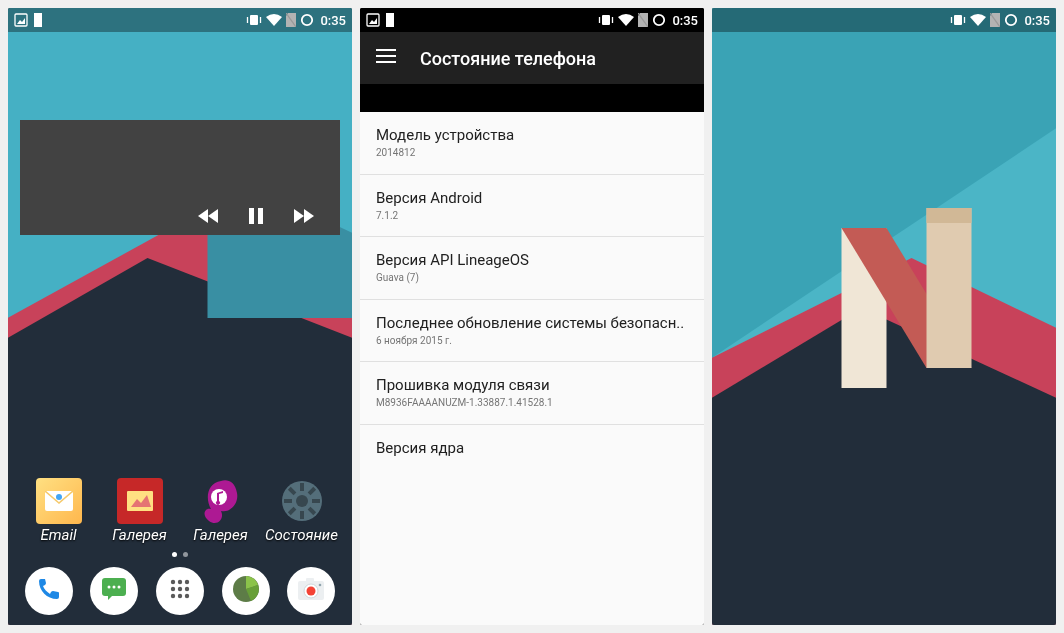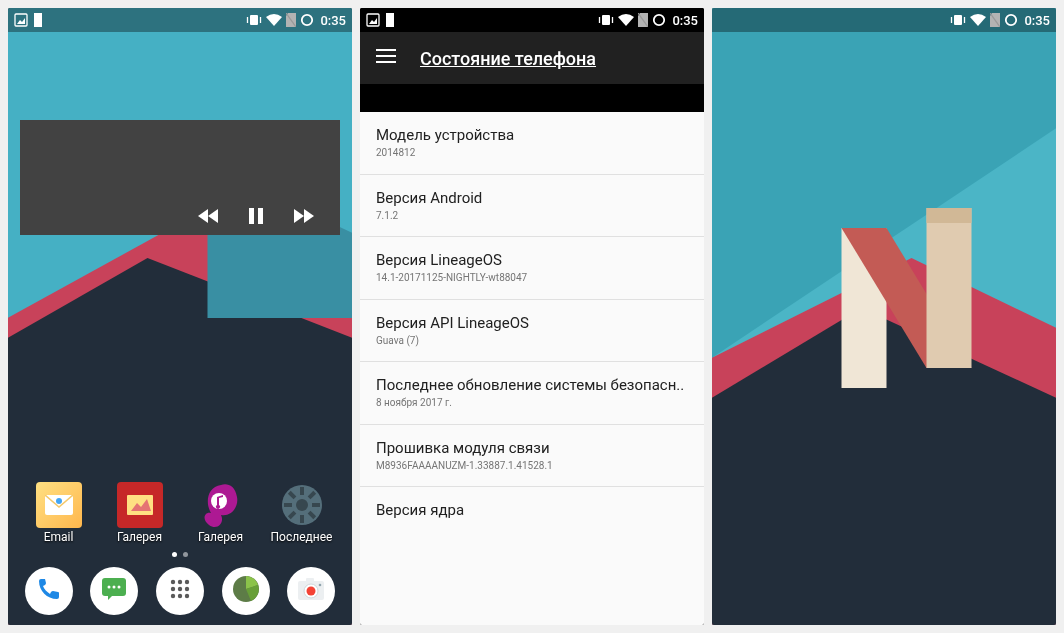--- a/index.html
+++ b/index.html
@@ -87,23 +87,24 @@
   .app-icon .icon-box {
     width: 46px;
     height: 46px;
     border-radius: 4px;
     display: flex;
     align-items: center;
     justify-content: center;
   }
   .app-icon .label {
     color: #fff;
-    font-size: 12px;
+    font-size: 15px;
     text-shadow: 0 1px 2px #000;
     white-space: nowrap;
+    font-style: italic;
   }
   .page-indicator {
     display: flex;
     justify-content: center;
     gap: 6px;
     padding: 6px 0 4px;
   }
   .page-indicator .dot {
     width: 5px; height: 5px; border-radius: 50%;
     background: rgba(255,255,255,0.5);
@@ -123,21 +124,20 @@
   
   .status-bar.opaque { background: #000; }
   .app-bar {
     height: 52px;
     background: #212121;
     color: #fff;
     display: flex;
     align-items: center;
     padding: 8px 16px;
     gap: 24px;
-    text-decoration: underline;
   }
   .app-bar .title {
     font-size: 18px;
     font-weight: 500;
   }
   .settings-list {
     background: #fafafa;
     height: calc(100% - 24px - 52px);
     overflow: hidden;
     margin-top: 28px;
@@ -290,21 +290,21 @@
                   <rect x="-18" y="-2" width="8" height="4"></rect>
                   <rect x="10" y="-2" width="8" height="4"></rect>
                   <rect x="-2" y="-18" width="4" height="8" transform="rotate(45)"></rect>
                   <rect x="-2" y="10" width="4" height="8" transform="rotate(45)"></rect>
                   <rect x="-2" y="-18" width="4" height="8" transform="rotate(-45)"></rect>
                   <rect x="-2" y="10" width="4" height="8" transform="rotate(-45)"></rect>
                 </g>
               </g>
             </svg>
         </div>
-        <span class="label">Последнее</span>
+        <span class="label">Состояние</span>
       </div>
     </div>
 
     <div class="page-indicator">
       <div class="dot active"></div>
       <div class="dot"></div>
     </div>
 
     <div class="dock">
       <div class="dock-icon" style="background:#fff">
@@ -411,30 +411,26 @@
   <div class="settings-list">
     <div class="settings-item">
       <div class="item-title">Модель устройства</div>
       <div class="item-value">2014812</div>
     </div>
     <div class="settings-item">
       <div class="item-title">Версия Android</div>
       <div class="item-value">7.1.2</div>
     </div>
     <div class="settings-item">
-      <div class="item-title">Версия LineageOS</div>
-      <div class="item-value">14.1-20171125-NIGHTLY-wt88047</div>
-    </div>
-    <div class="settings-item">
       <div class="item-title">Версия API LineageOS</div>
       <div class="item-value">Guava (7)</div>
     </div>
     <div class="settings-item">
       <div class="item-title">Последнее обновление системы безопасн..</div>
-      <div class="item-value">8 ноября 2017 г.</div>
+      <div class="item-value">6 ноября 2015 г.</div>
     </div>
     <div class="settings-item">
       <div class="item-title">Прошивка модуля связи</div>
       <div class="item-value">M8936FAAAANUZM-1.33887.1.41528.1</div>
     </div>
     <div class="settings-item">
       <div class="item-title">Версия ядра</div>
     </div>
   </div>
 </div>

